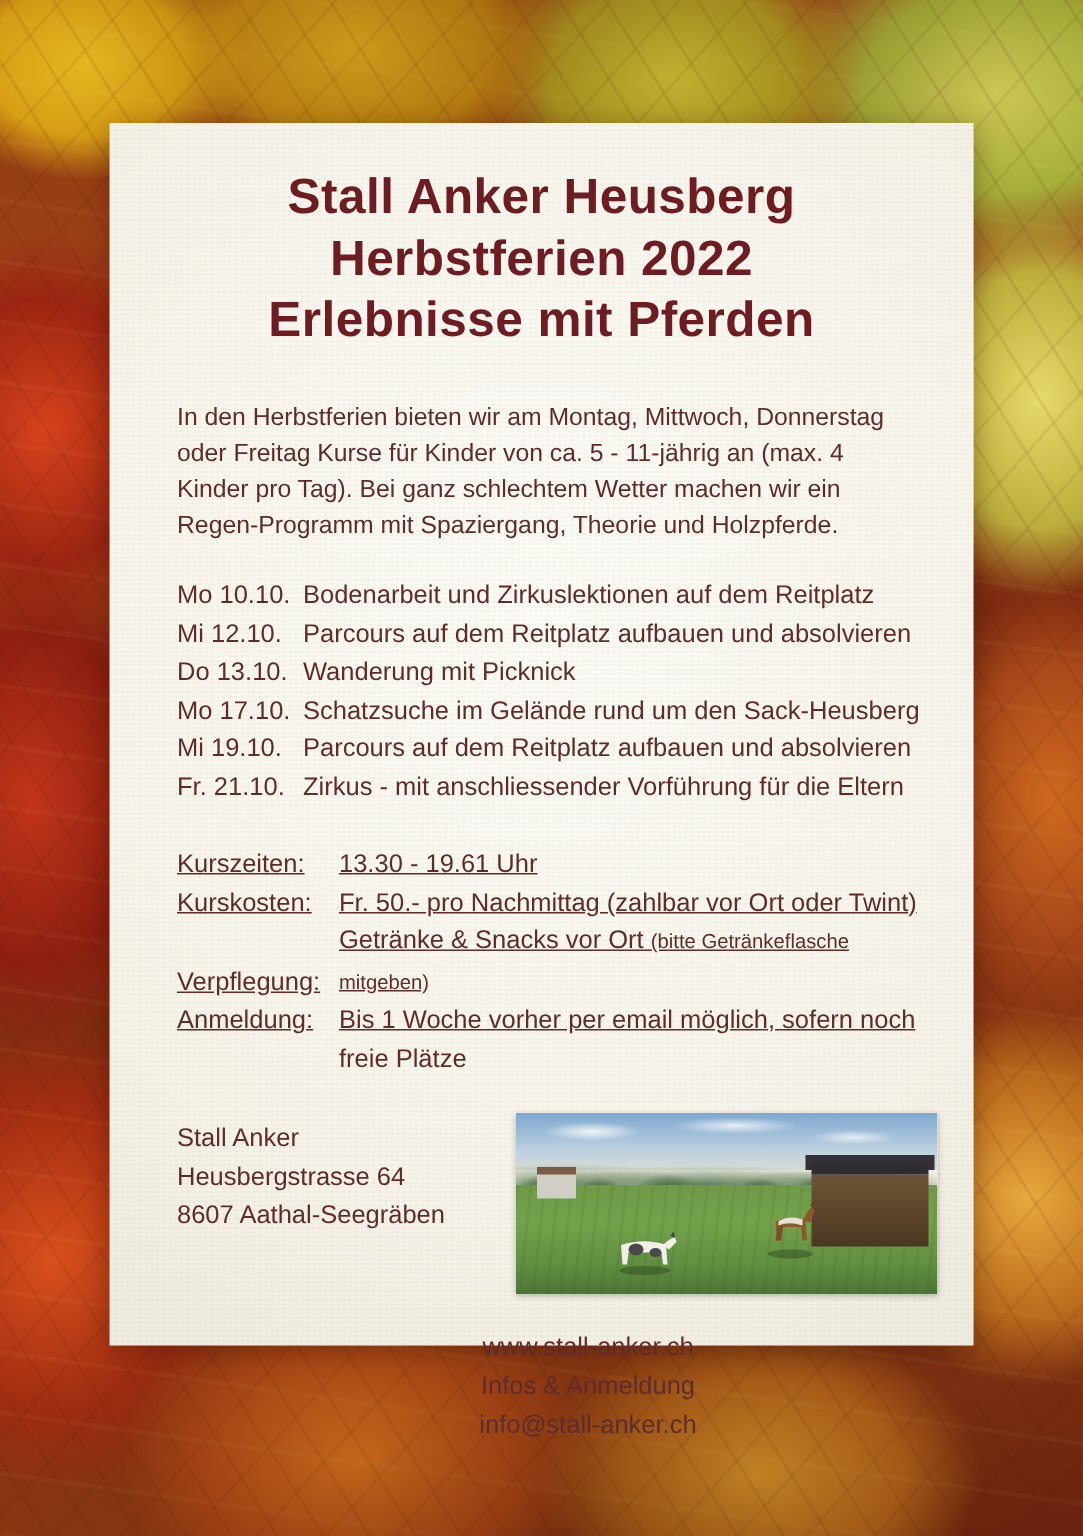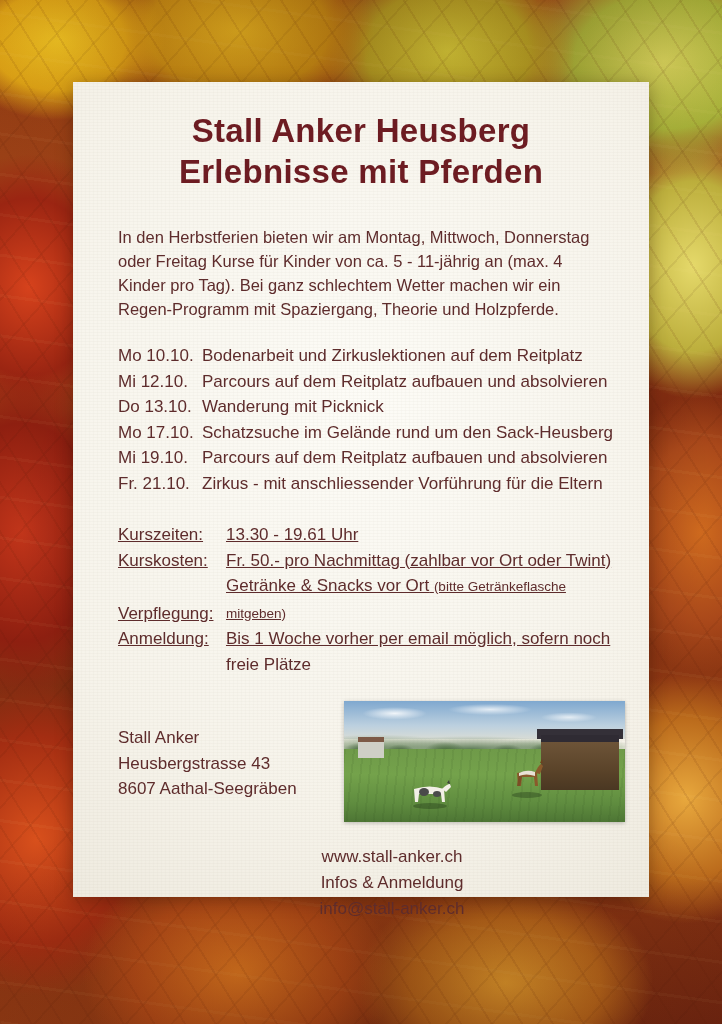--- a/index.html
+++ b/index.html
@@ -147,21 +147,21 @@
   .info-cont {
     margin-left: 108px;
     font-size: 17px;
     line-height: 25.5px;
   }
 
   
   .addr-photo {
     display: flex;
     margin: 24px 0 0 19px;
-    align-items: center;
+    align-items: flex-start;
     gap: 36px;
   }
   .address {
     color: #5e2c2c;
     font-size: 17px;
     line-height: 25.5px;
     flex: 0 0 190px;
     padding-top: 4px;
   }
 
@@ -252,20 +252,21 @@
   <div class="leaf-veins"></div>
   <div class="leaf-shade"></div>
 
   <div class="paper">
     <div class="paper-grain"></div>
 
     <div class="content">
 
       <div class="title-block">
         <div class="title-line">Stall Anker Heusberg</div>
+        <div class="title-line">Herbstferien 2022</div>
         <div class="title-line">Erlebnisse mit Pferden</div>
       </div>
 
       <p class="intro">In den Herbstferien bieten wir am Montag, Mittwoch, Donnerstag oder Freitag Kurse für Kinder von ca. 5 - 11-jährig an (max. 4 Kinder pro Tag). Bei ganz schlechtem Wetter machen wir ein Regen-Programm mit Spaziergang, Theorie und Holzpferde.</p>
 
       <div class="program">
         <div class="prog-row">
           <span class="prog-date">Mo 10.10.</span>
           <span class="prog-text">Bodenarbeit und Zirkuslektionen auf dem Reitplatz</span>
         </div>
@@ -310,21 +311,21 @@
         <div class="info-row">
           <span class="info-label">Anmeldung:</span>
           <span class="info-value">Bis 1 Woche vorher per email möglich, sofern noch</span>
         </div>
         <div class="info-cont">freie Plätze</div>
       </div>
 
       <div class="addr-photo">
         <div class="address">
           <div>Stall Anker</div>
-          <div>Heusbergstrasse 43</div>
+          <div>Heusbergstrasse 64</div>
           <div>8607 Aathal-Seegräben</div>
         </div>
 
         <div class="photo" title="">
           <div class="ph-sky"></div>
           <div class="ph-clouds"></div>
           <div class="ph-hills"></div>
           <div class="ph-trees"></div>
           <div class="ph-field"></div>
           <div class="ph-field-lines"></div>

